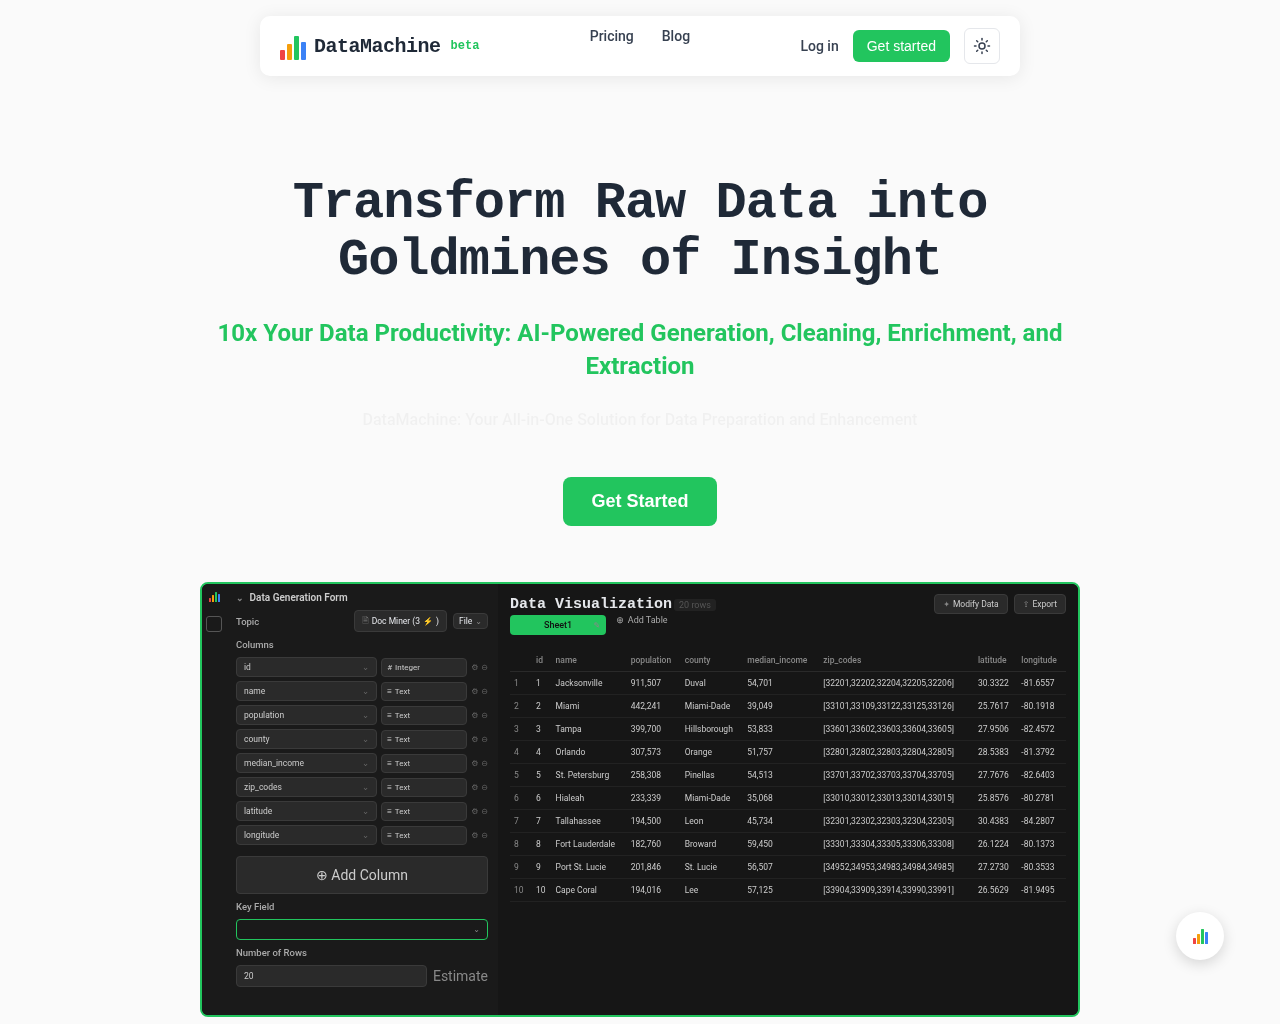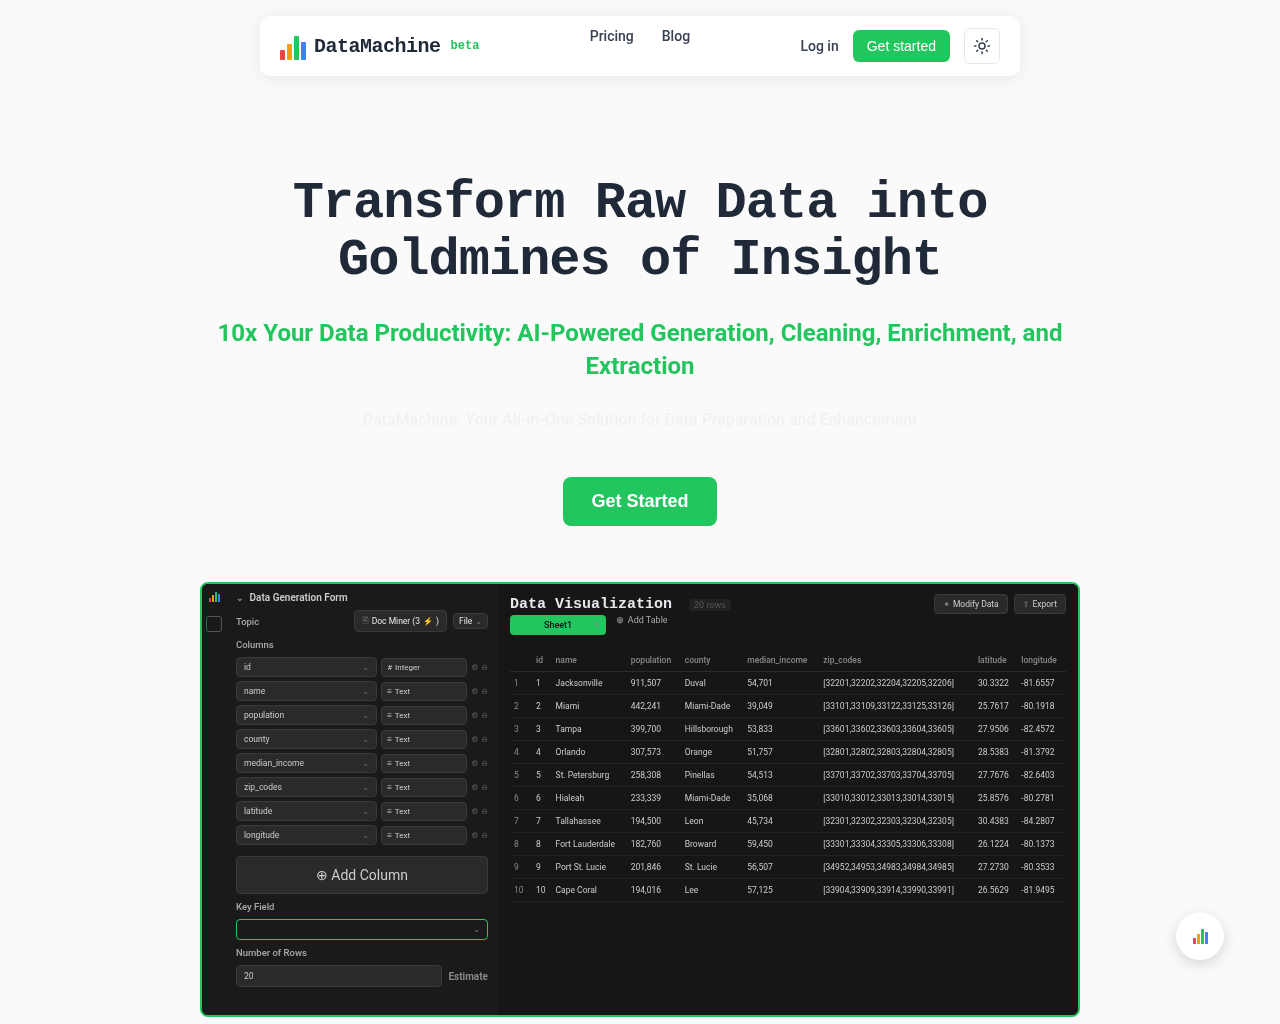--- a/index.html
+++ b/index.html
@@ -138,26 +138,26 @@
     padding: 5px 7px; font-size: 8.5px; color: #888;
   }
   .col-row { display: flex; gap: 4px; align-items: center; }
   .col-name { flex: 1; background: #2a2a2a; border: 1px solid #3a3a3a; border-radius: 4px; padding: 4px 7px; font-size: 8.5px; color: #ccc; }
   .col-type { width: 86px; background: #2a2a2a; border: 1px solid #3a3a3a; border-radius: 4px; padding: 4px 5px; font-size: 8px; color: #ccc; display: flex; align-items: center; gap: 3px; }
   .col-icons { display: flex; gap: 3px; color: #666; font-size: 8px; }
   .add-col-btn { background: #2a2a2a; border: 1px solid #3a3a3a; border-radius: 4px; padding: 10px; text-align: center; font-size: 14px; color: #ccc; cursor: pointer; }
   .key-field-box { background: #1a1a1a; border: 1px solid #22c55e; border-radius: 4px; padding: 5px 7px; display: flex; justify-content: flex-end; align-items: center; }
   .rows-row { display: flex; gap: 6px; align-items: center; }
   .rows-input { flex:1; background: #2a2a2a; border: 1px solid #3a3a3a; border-radius: 4px; padding: 5px 7px; font-size: 8.5px; color: #ccc; }
-  .estimate { font-size: 10px; color: #888; font-weight: bold; }
+  .estimate { font-size: 14px; color: #888; }
   .tiny-icon { font-size: 8px; color: #888; }
 
   .viz-panel { flex: 1; background: #161616; padding: 10px 12px; display: flex; flex-direction: column; }
   .viz-header { display: flex; align-items: center; justify-content: space-between; }
-  .viz-title-group { display: flex; align-items: baseline; gap: 17px; }
+  .viz-title-group { display: flex; align-items: baseline; gap: 2px; }
   .viz-title { font-size: 15px; font-weight: 600; color: #e5e7eb; }
   .viz-count { font-size: 9px; color: #555; background: #222; padding: 1px 5px; border-radius: 3px; }
   .viz-actions { display: flex; gap: 6px; }
   .viz-btn { background: #2a2a2a; border: 1px solid #3a3a3a; border-radius: 4px; padding: 4px 8px; font-size: 8.5px; color: #ccc; display: flex; align-items: center; gap: 3px; cursor: pointer; }
   .tabs-row { display: flex; align-items: flex-start; gap: 10px; margin-top: 1px; }
   .sheet-tab { background: #22c55e; color: #111; font-size: 9px; font-weight: 500; padding: 5px 34px; border-radius: 4px; position: relative; }
   .sheet-tab .edit { position: absolute; right: 6px; top: 50%; transform: translateY(-50%); font-size: 8px; }
   .add-table { font-size: 9px; color: #aaa; display: flex; align-items: center; gap: 4px; cursor: pointer; }
 
   table.data { width: 100%; border-collapse: collapse; margin-top: 14px; font-size: 8.5px; }

